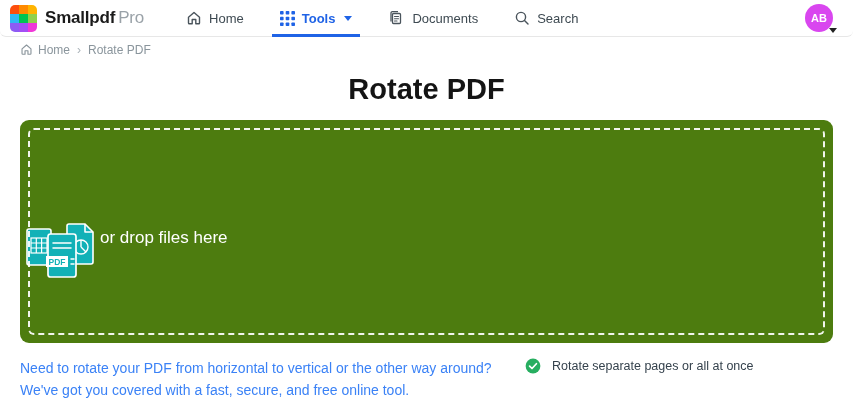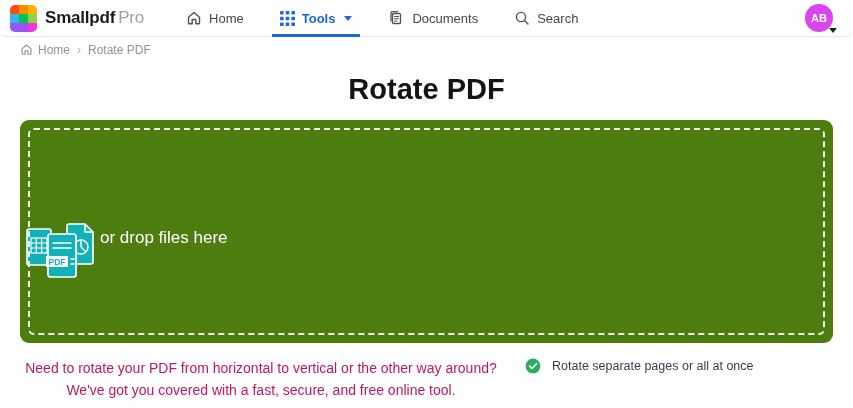--- a/index.html
+++ b/index.html
@@ -50,21 +50,21 @@
   .choose-row { margin-top:5px; display:flex; background:#fff; border-radius:4px; height:38px;
     box-shadow:0 1px 3px rgba(0,0,0,0.18); overflow:hidden; }
   .choose-main { display:flex; align-items:center; gap:9px; padding:0 18px 0 16px; cursor:pointer;
     font-size:12.5px; font-weight:700; letter-spacing:0.4px; color:#2b2b2b; }
   .choose-divider { width:1px; background:#dcdcdc; margin:0; }
   .choose-caret { width:41px; display:flex; align-items:center; justify-content:center; cursor:pointer; }
   .drop-hint { margin-top:13px; color:#fff; font-size:17px; }
 
   
   .footer { display:flex; padding:14px 20px 0; }
-  .footer-desc { width:482px; font-size:14px; line-height:1.6; color:#be185d;text-align:center; }
+  .footer-desc { width:482px; font-size:14px; line-height:1.6; color:#3b82f6; }
   .benefits { margin-left:auto; width:308px; display:flex; flex-direction:row; gap:14px; padding-top:2px; }
   .benefit { display:flex; align-items:flex-start; gap:11px; font-size:12.5px; color:#35424d; }
   .benefit svg { flex:none; margin-top:-1px; }
 </style>
 </head>
 <body>
 
 <div class="header">
   <div class="brand">
     <span class="logo">

